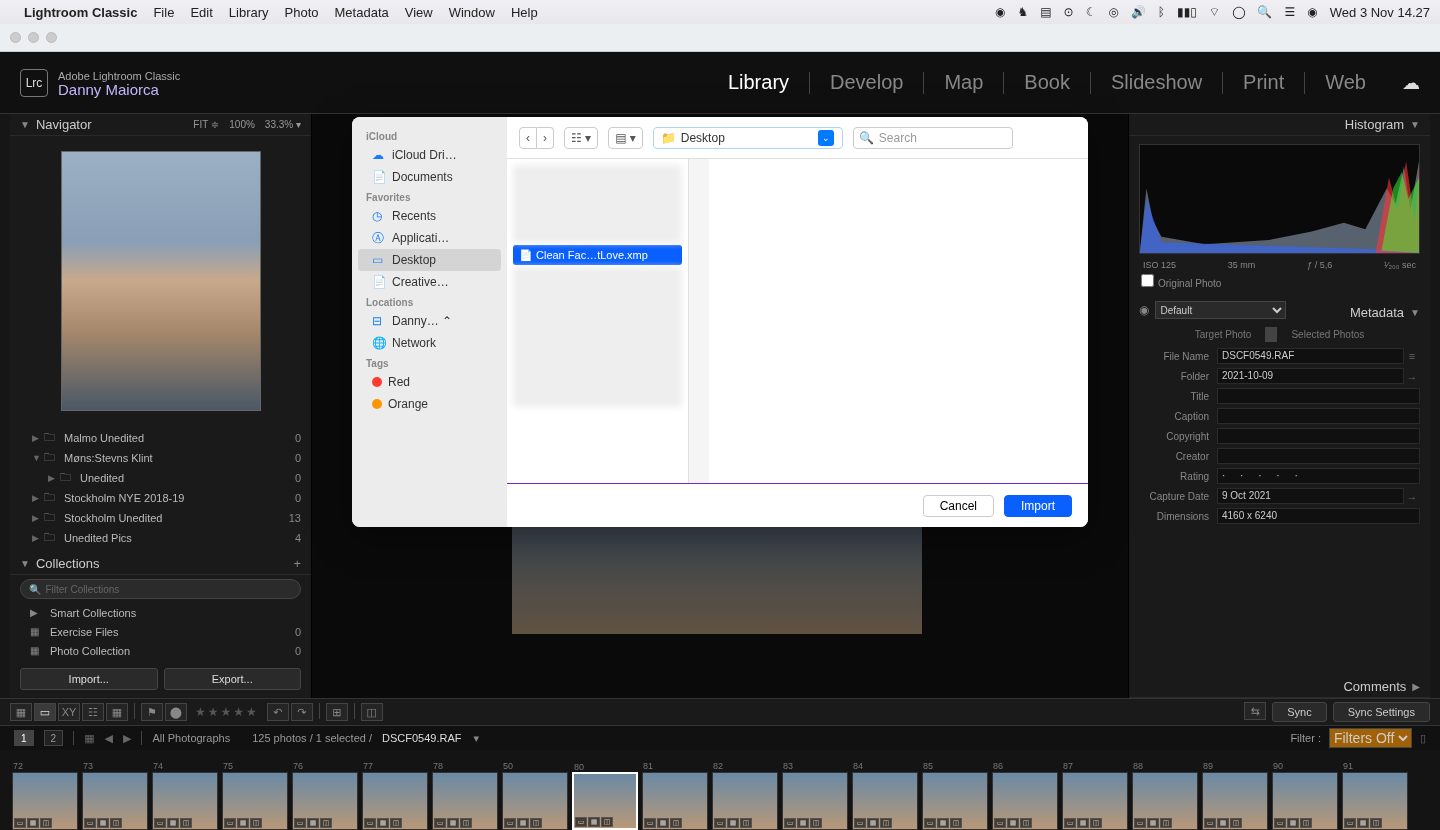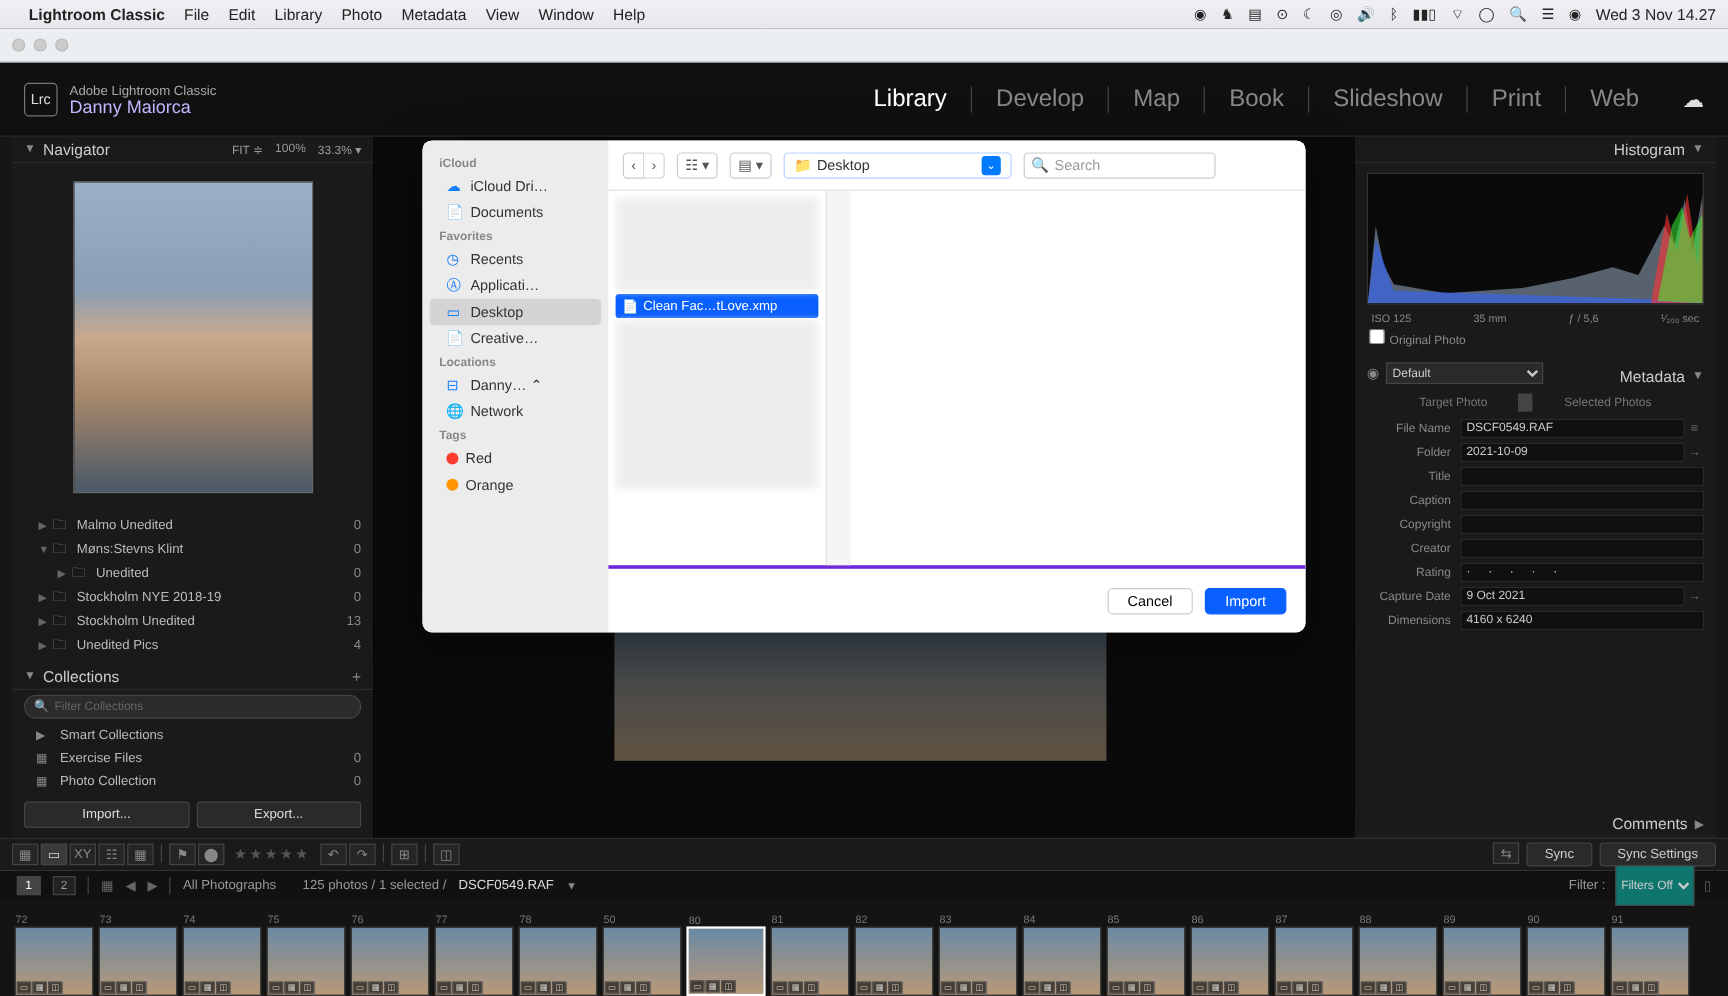--- a/index.html
+++ b/index.html
@@ -72,21 +72,21 @@
 .histo-info { display:flex; justify-content:space-between; padding:2px 14px; font-size:9px; color:#888; }
 .orig-photo { padding:2px 12px 8px; font-size:10px; color:#888; }
 .orig-photo input { margin-right:4px; }
 
 .meta-row { display:flex; align-items:center; height:20px; padding:0 10px; font-size:11px; }
 .meta-row .lbl { width:70px; text-align:right; color:#888; margin-right:8px; font-size:10px; }
 .meta-row .val { flex:1; background:#101010; height:16px; padding:1px 4px; color:#ccc; font-size:10px; border:1px solid #2a2a2a; }
 .meta-row .ic { width:16px; text-align:center; color:#666; font-size:11px; }
 .meta-top { display:flex; align-items:center; padding:4px 10px; gap:6px; }
 .meta-top select { background:#2a2a2a; border:1px solid #444; color:#ccc; font-size:10px; height:18px; flex:1; }
-.meta-pills { display:flex; padding:4px 10px; gap:20px; justify-content:center; font-size:10px; color:#777; }
+.meta-pills { display:flex; padding:4px 10px; gap:8px; justify-content:center; font-size:10px; color:#777; }
 .meta-pills span { padding:2px 6px; }
 .meta-pills .sep { width:1px; background:#444; }
 .customize { text-align:center; margin:10px; }
 .customize button { background:#2a2a2a; border:1px solid #444; color:#ccc; font-size:10px; padding:3px 10px; border-radius:3px; }
 
 .rating-dots { letter-spacing:6px; color:#555; }
 
 
 .toolbar { height:28px; background:#1a1a1a; display:flex; align-items:center; padding:0 10px; gap:8px; border-top:1px solid #333; border-bottom:1px solid #333; }
 .tool-btn { width:22px; height:18px; border:1px solid #444; background:#252525; display:flex; align-items:center; justify-content:center; color:#888; font-size:11px; }
@@ -95,21 +95,21 @@
 .stars { color:#555; font-size:12px; letter-spacing:2px; }
 .toolbar .rsec { margin-left:auto; display:flex; gap:6px; }
 .toolbar .rsec button { height:20px; background:#2a2a2a; border:1px solid #444; color:#ccc; font-size:11px; padding:0 14px; border-radius:3px; }
 
 
 .fs-status { height:24px; background:#111; display:flex; align-items:center; padding:0 14px; font-size:11px; color:#999; gap:10px; }
 .fs-status .pg { background:#222; border:1px solid #444; padding:0 6px; height:16px; display:flex; align-items:center; font-size:10px; }
 .fs-status .pg.active { background:#444; color:#fff; }
 .fs-status .sep2 { width:1px; height:14px; background:#444; }
 .fs-status .right { margin-left:auto; display:flex; align-items:center; gap:8px; }
-.fs-status select { background:#0f766e; border:1px solid #444; color:#ccc; font-size:10px; height:34px; }
+.fs-status select { background:#a16207; border:1px solid #444; color:#ccc; font-size:14px; height:20px; }
 
 
 .filmstrip { height:80px; background:#141414; display:flex; align-items:flex-end; padding:0 12px; gap:4px; overflow:hidden; }
 .film-thumb { width:66px; height:58px; background:linear-gradient(#6a8aa5,#b89878); border:1px solid #333; position:relative; }
 .film-thumb.sel { border:2px solid #fff; }
 .film-thumb .idx { position:absolute; top:-12px; left:0; font-size:9px; color:#777; }
 .film-thumb .badges { position:absolute; bottom:1px; left:1px; right:1px; display:flex; gap:1px; }
 .film-thumb .badges span { width:12px; height:10px; background:rgba(0,0,0,.6); border:1px solid #555; font-size:7px; color:#ccc; display:flex; align-items:center; justify-content:center; }
 
 
@@ -137,21 +137,21 @@
 .file-item .fi-ic { width:12px; font-size:11px; }
 .file-blur:nth-child(1){height:78px;}
 .preview-col { flex:1; padding:18px 20px; display:flex; flex-direction:column; align-items:center; }
 .xmp-icon { width:130px; height:160px; background:#fff; border:1px solid #ddd; border-radius:6px 22px 6px 6px; position:relative; display:flex; flex-direction:column; align-items:center; justify-content:center; box-shadow:0 1px 3px rgba(0,0,0,.1); }
 .xmp-icon::before { content:""; position:absolute; top:0; right:0; width:34px; height:34px; background:linear-gradient(135deg,transparent 48%,#e0e0e0 52%); border-radius:0 22px 0 0; }
 .photos-badge { width:58px; height:58px; border-radius:12px; background:conic-gradient(#ff3b30,#ff9500,#ffcc00,#4cd964,#5ac8fa,#007aff,#5856d6,#ff2d55,#ff3b30); position:relative; margin-bottom:16px; }
 .photos-badge::after { content:""; position:absolute; inset:20px; background:#fff; border-radius:50%; }
 .xmp-label { font-size:17px; color:#888; font-family:monospace; letter-spacing:1px; }
 .pv-name { font-size:14px; color:#222; margin-top:18px; text-align:center; }
 .pv-meta { font-size:12px; color:#888; margin-top:2px; }
-.finder-footer { height:56px; border-top:3px solid #6d28d9; display:flex; align-items:center; justify-content:flex-end; padding:0 16px; gap:10px; }
+.finder-footer { height:44px; border-top:1px solid #6d28d9; display:flex; align-items:center; justify-content:flex-end; padding:0 16px; gap:10px; }
 .finder-footer button { height:22px; padding:0 16px; border-radius:4px; font-size:12px; border:1px solid #ccc; background:#fff; }
 .finder-footer button.primary { background:#0a60ff; color:#fff; border-color:#0a60ff; }
 .finder-body { position:relative; }
 .col-scroll { width:10px; background:#f5f5f5; }
 
 .side-strip { width:10px; background:#161616; }
 </style>
 </head>
 <body>
 

